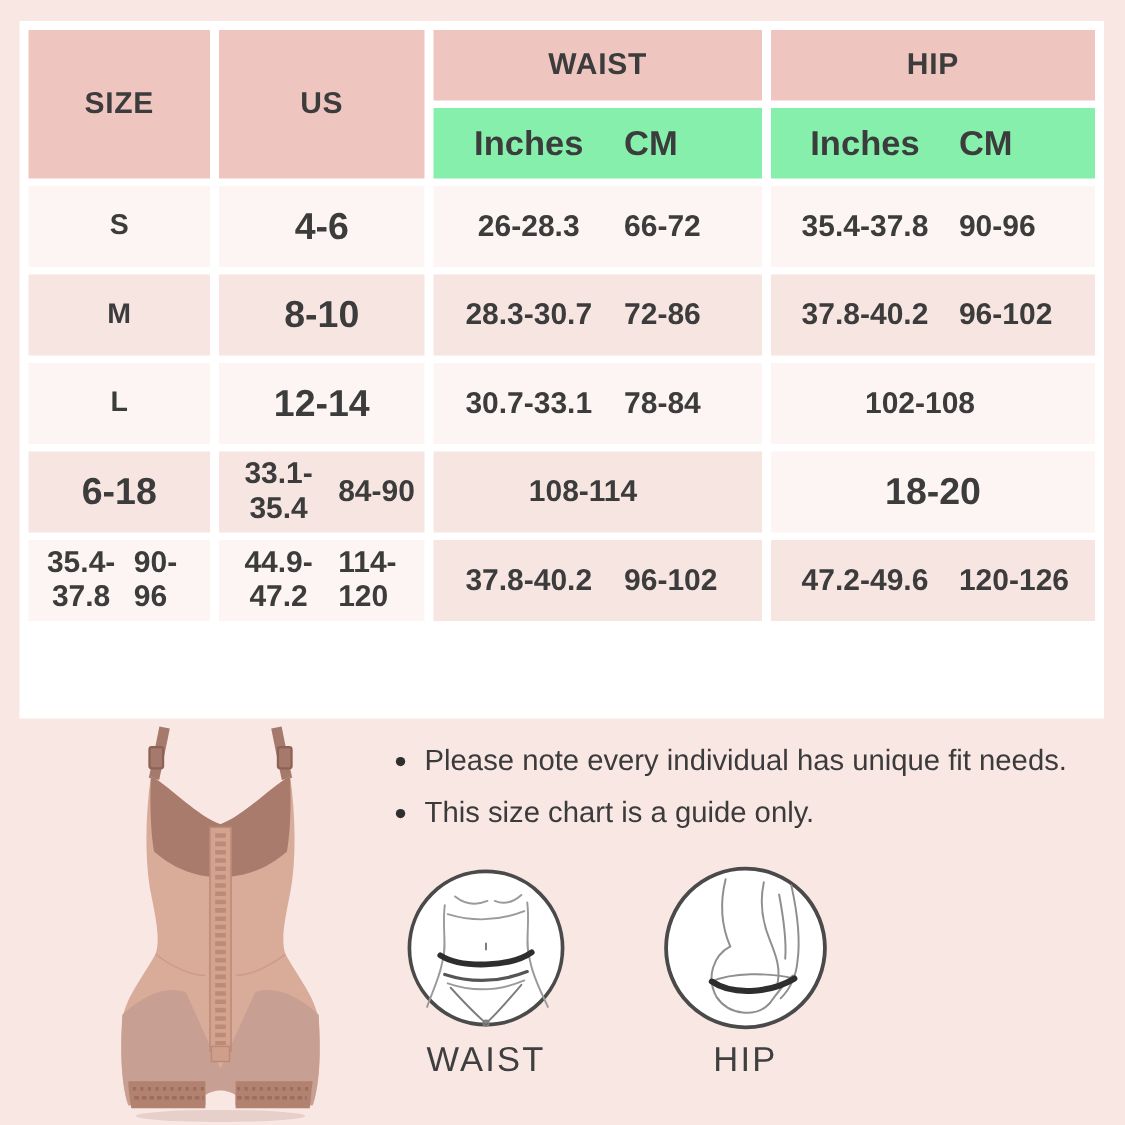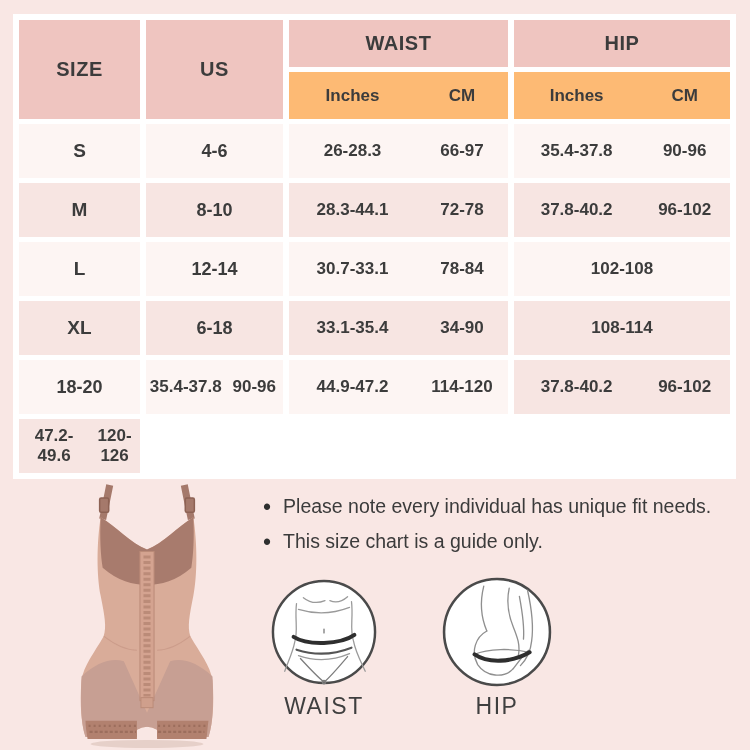--- a/index.html
+++ b/index.html
@@ -23,29 +23,29 @@
     grid-template-columns:121px 137px 219px 216px;
     grid-template-rows:47px 47px repeat(6,54px);
     gap:5px 6px;
   }
   .cell {
     display:flex; align-items:center; justify-content:center;
     font-weight:bold; color:#3c3c3c;
   }
   .head  { background:#efc5c0; font-size:20px; letter-spacing:.5px; }
   .span2 { grid-row:1 / 3; }
-  .subhead { background:#fdba74; font-size:17px; }
+  .subhead { background:#86efac; font-size:23px; }
   .group { display:flex; align-items:center; }
   .group .u-in { width:58%; text-align:center; }
-  .group .u-cm { width:42%; text-align:center; }
+  .group .u-cm { width:42%; text-align:left; }
   .row-light { background:#fdf5f3; }
   .row-pink  { background:#f7e5e2; }
   .c-size { font-size:19px; }
-  .c-us   { font-size:18px;text-align:center; }
-  .c-val  { font-size:17px; }
+  .c-us   { font-size:25px;text-align:center; }
+  .c-val  { font-size:20px; }
 
   
   .garment {
     position:absolute; left:56px; top:483px;
     width:182px; height:268px;
   }
   .garment svg { width:100%; height:100%; display:block; }
 
   .notes {
     position:absolute; left:263px; top:494px;
@@ -86,53 +86,52 @@
     </div>
     <div class="cell subhead group">
       <span class="u-in">Inches</span>
       <span class="u-cm">CM</span>
     </div>
 
     <div class="cell row-light c-size">S</div>
     <div class="cell row-light c-us">4-6</div>
     <div class="cell row-light c-val group">
       <span class="u-in">26-28.3</span>
-      <span class="u-cm">66-97</span>
+      <span class="u-cm">66-72</span>
     </div>
     <div class="cell row-light c-val group">
       <span class="u-in">35.4-37.8</span>
       <span class="u-cm">90-96</span>
     </div>
 
     <div class="cell row-pink c-size">M</div>
     <div class="cell row-pink c-us">8-10</div>
     <div class="cell row-pink c-val group">
-      <span class="u-in">28.3-44.1</span>
-      <span class="u-cm">72-78</span>
+      <span class="u-in">28.3-30.7</span>
+      <span class="u-cm">72-86</span>
     </div>
     <div class="cell row-pink c-val group">
       <span class="u-in">37.8-40.2</span>
       <span class="u-cm">96-102</span>
     </div>
 
     <div class="cell row-light c-size">L</div>
     <div class="cell row-light c-us">12-14</div>
     <div class="cell row-light c-val group">
       <span class="u-in">30.7-33.1</span>
       <span class="u-cm">78-84</span>
     </div>
     <div class="cell row-light c-val group">
       <span class="u-cm">102-108</span>
     </div>
 
-    <div class="cell row-pink c-size">XL</div>
     <div class="cell row-pink c-us">6-18</div>
     <div class="cell row-pink c-val group">
       <span class="u-in">33.1-35.4</span>
-      <span class="u-cm">34-90</span>
+      <span class="u-cm">84-90</span>
     </div>
     <div class="cell row-pink c-val group">
       <span class="u-cm">108-114</span>
     </div>
 
     <div class="cell row-light c-us">18-20</div>
     <div class="cell row-light c-val group">
       <span class="u-in">35.4-37.8</span>
       <span class="u-cm">90-96</span>
     </div>

